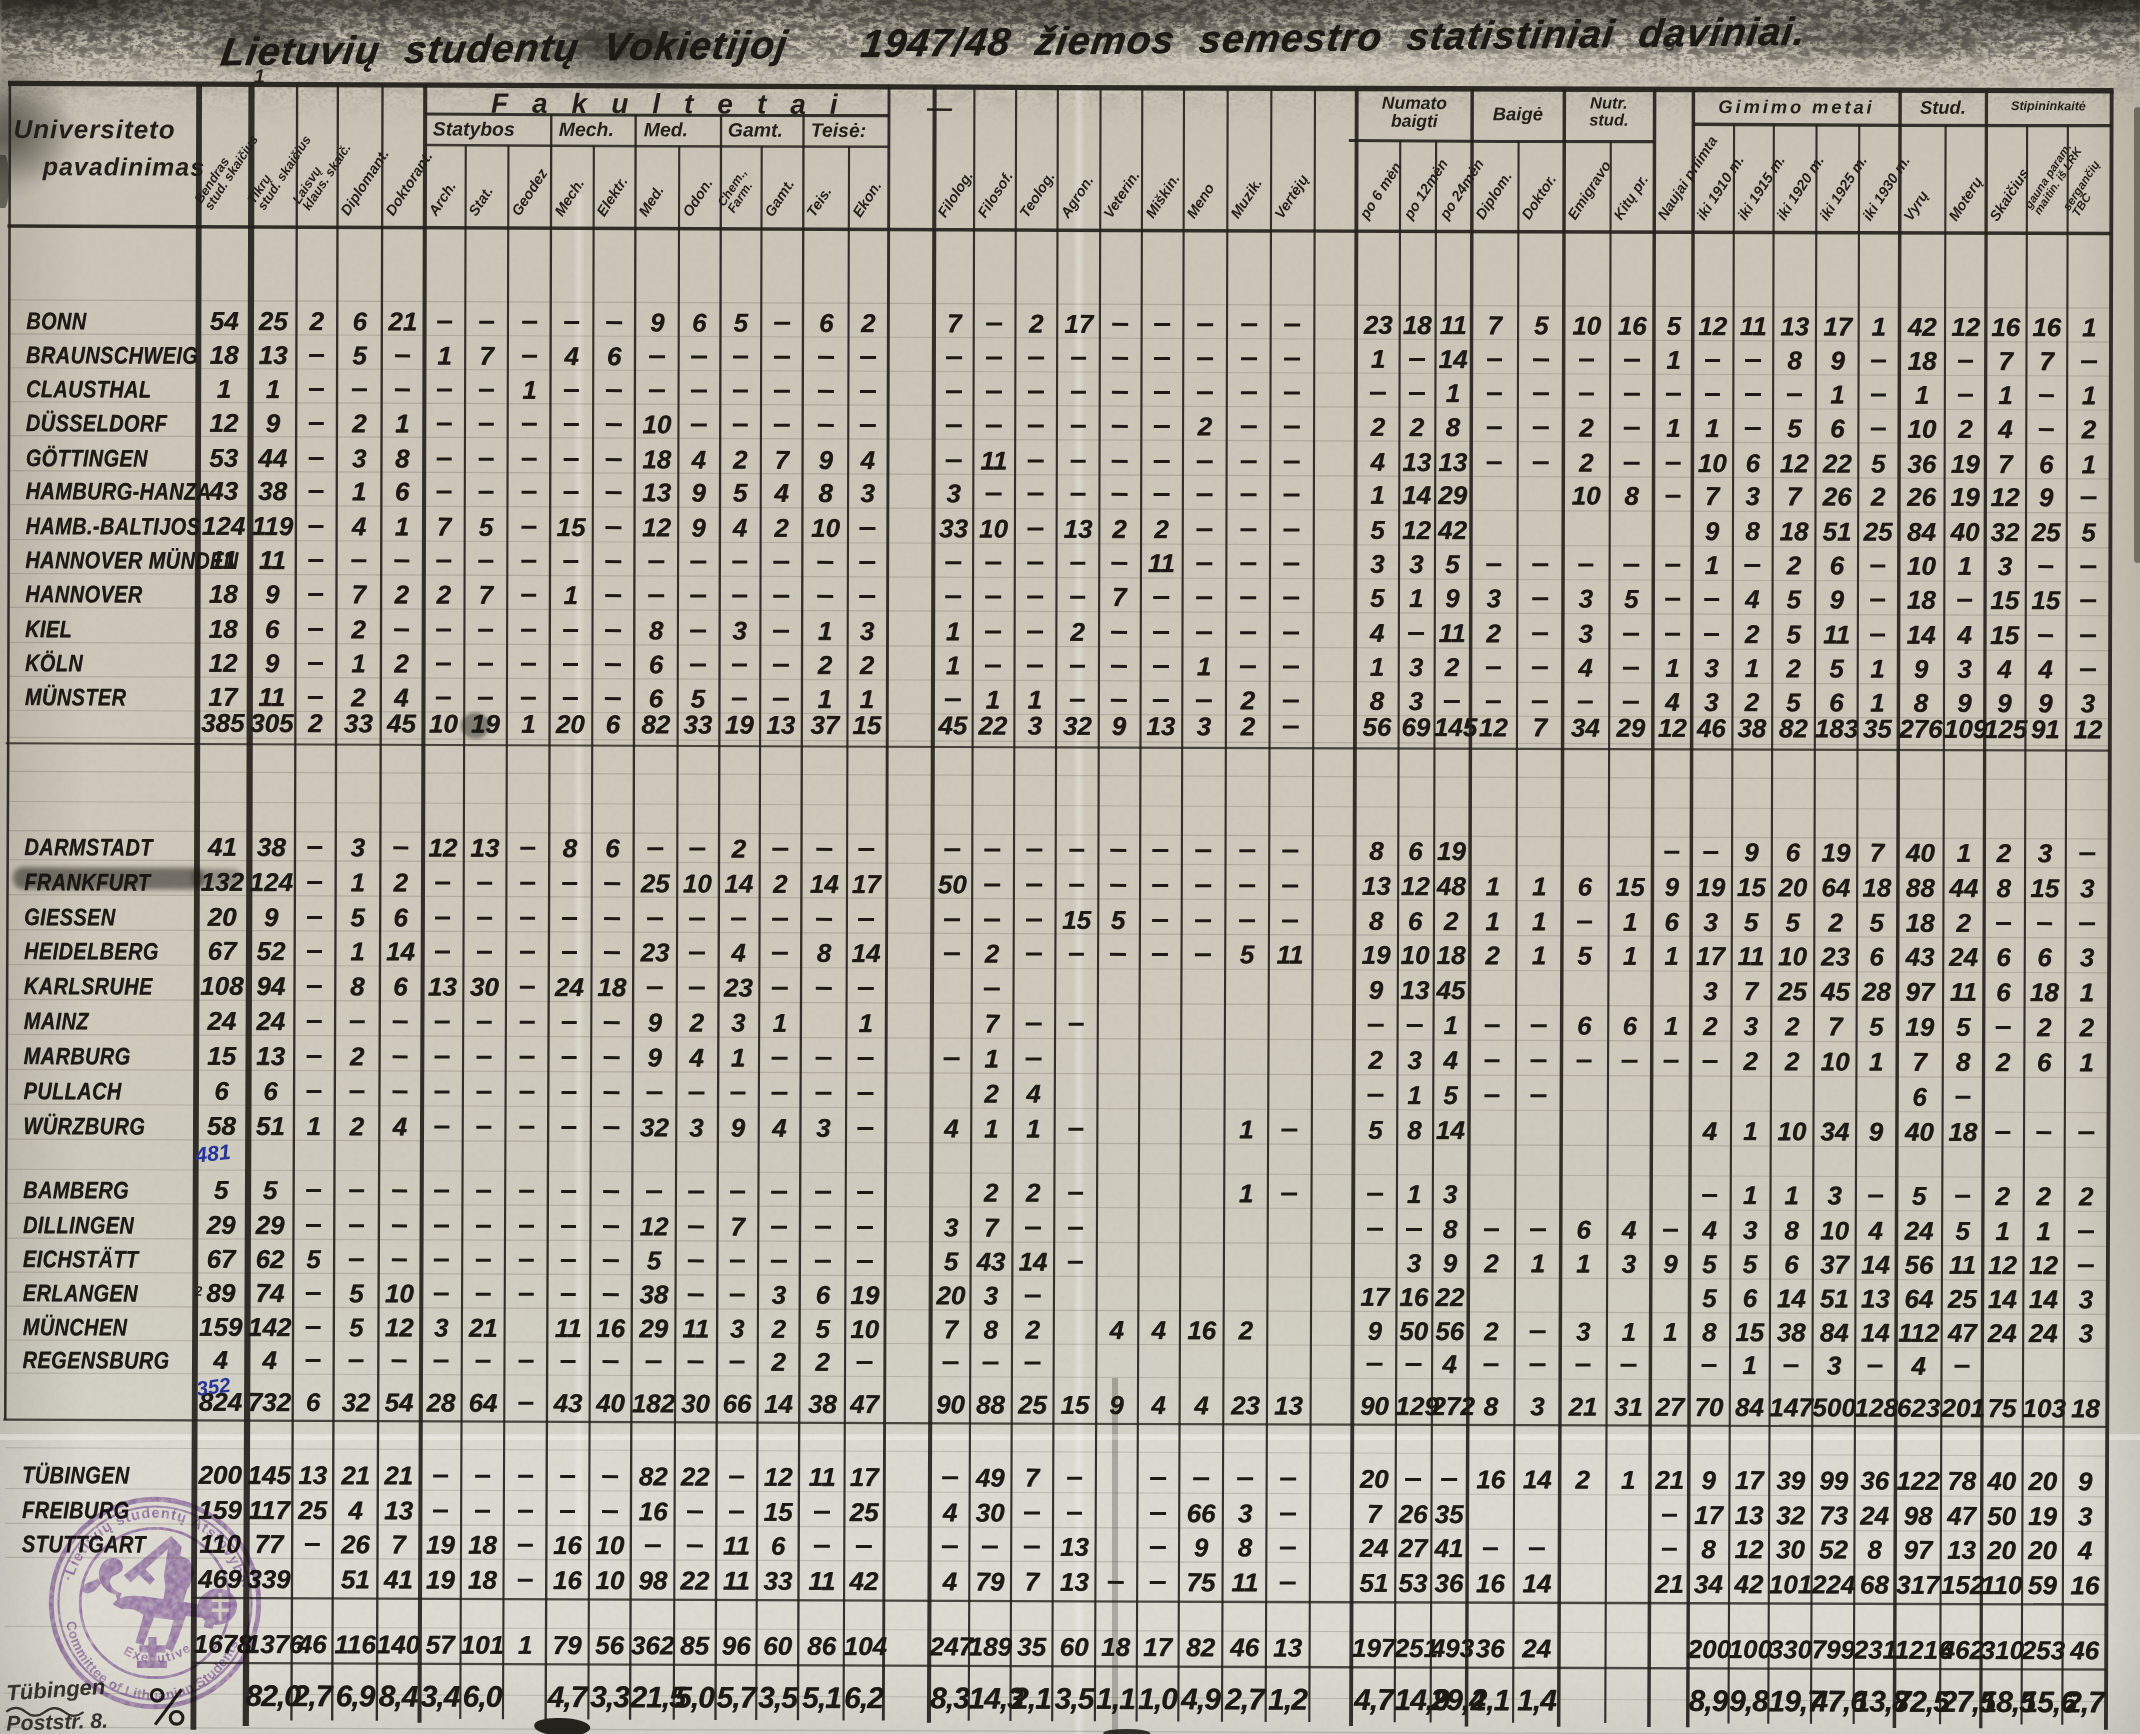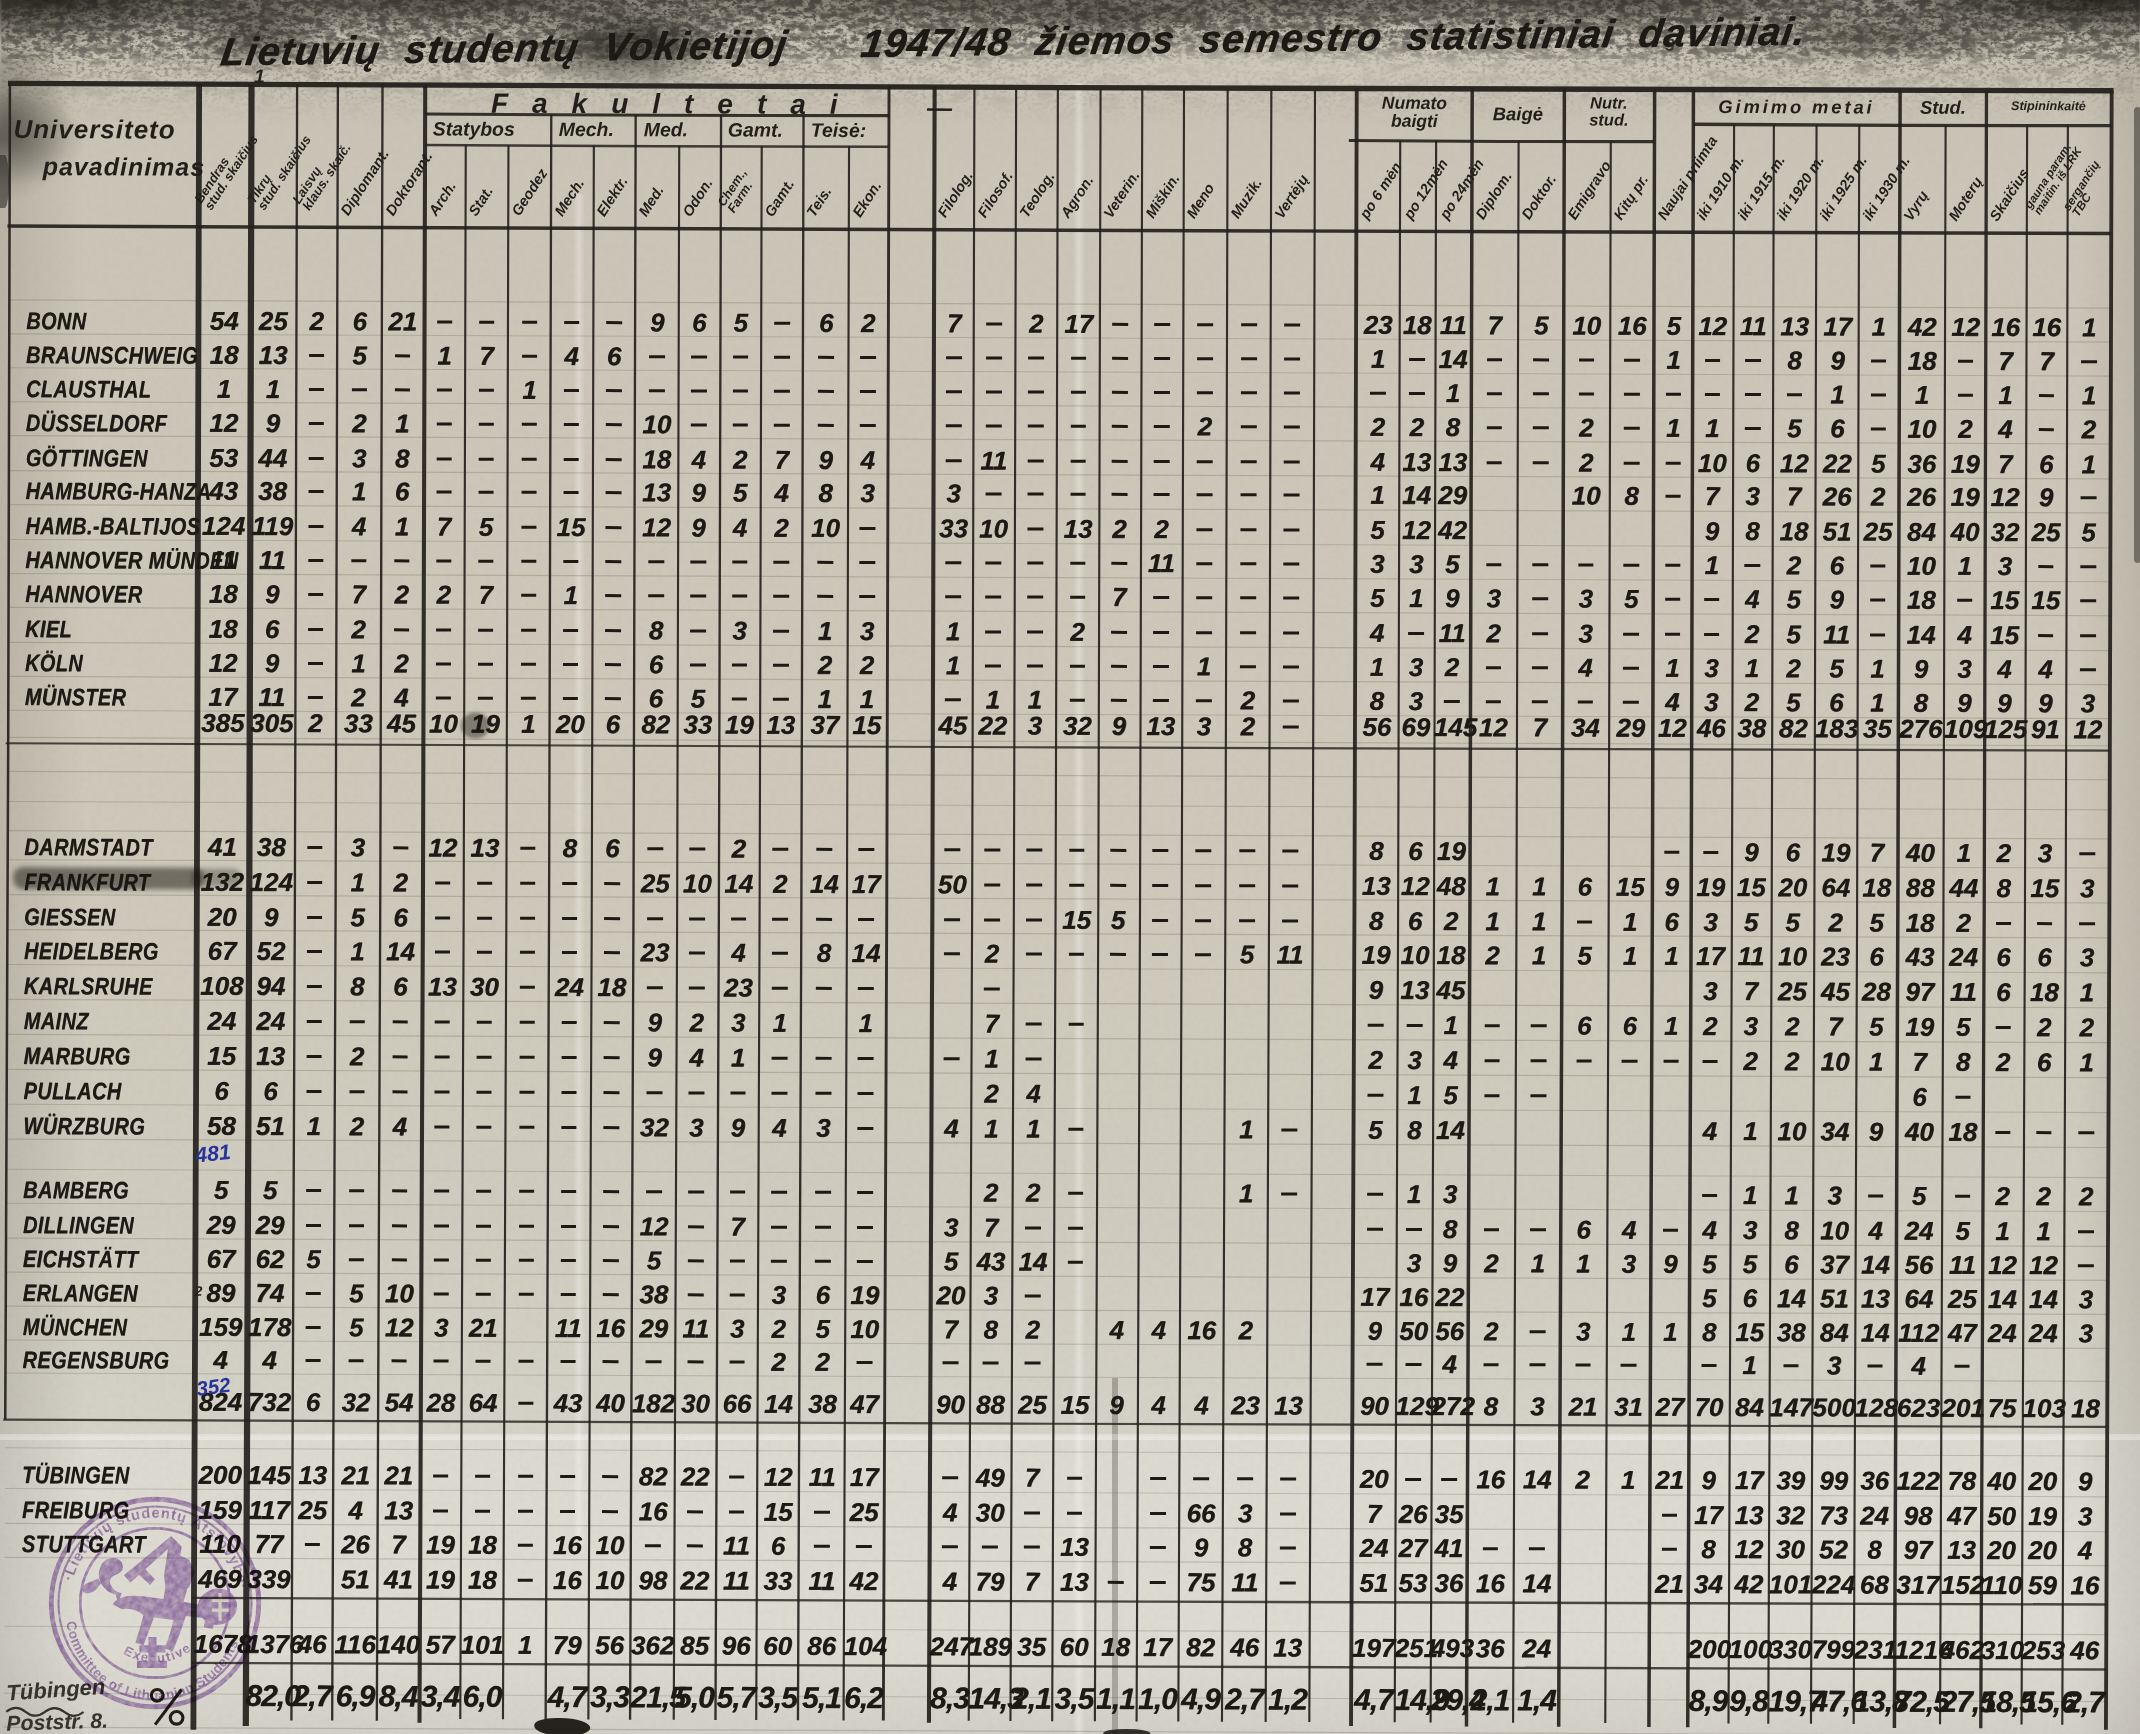--- a/index.html
+++ b/index.html
@@ -1490,21 +1490,21 @@
           <span class="cell" style="left:1787px;width:41px">14</span>
           <span class="cell" style="left:1828px;width:41px">14</span>
           <span class="cell" style="left:1869px;width:44px">3</span>
         </div>
       </div>
 
 <div class="row" style="top:1311px">
         <span class="city">MÜNCHEN</span>
         <div class="cells">
           <span class="cell" style="left:0px;width:52px">159</span>
-          <span class="cell" style="left:52px;width:46px">178</span>
+          <span class="cell" style="left:52px;width:46px">142</span>
           <span class="cell" style="left:98px;width:41px"><i class="dash"></i></span>
           <span class="cell" style="left:139px;width:45px">5</span>
           <span class="cell" style="left:183px;width:43px">12</span>
           <span class="cell" style="left:226px;width:41px">3</span>
           <span class="cell" style="left:267px;width:43px">21</span>
           <span class="cell" style="left:352px;width:43px">11</span>
           <span class="cell" style="left:395px;width:42px">16</span>
           <span class="cell" style="left:437px;width:44px">29</span>
           <span class="cell" style="left:480px;width:42px">11</span>
           <span class="cell" style="left:522px;width:41px">3</span>

